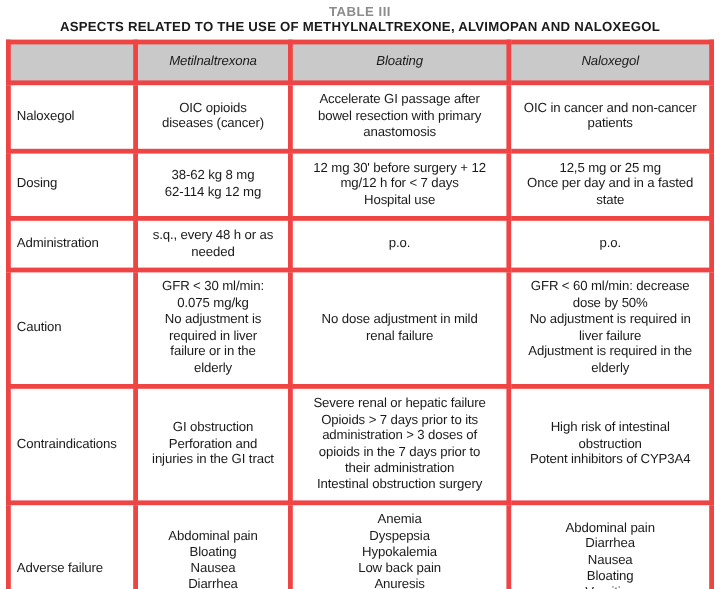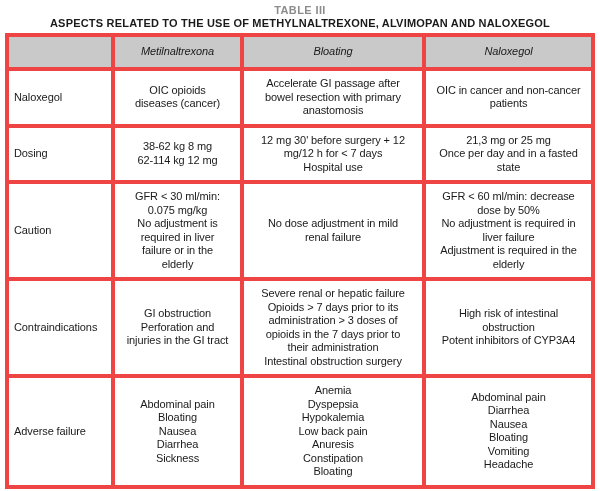--- a/index.html
+++ b/index.html
@@ -105,23 +105,30 @@
         <td class="cell">OIC in cancer and non-cancer
 patients</td>
       </tr>
       <tr>
         <td class="row-label">Dosing</td>
         <td class="cell">38-62 kg 8 mg
 62-114 kg 12 mg</td>
         <td class="cell">12 mg 30' before surgery + 12
 mg/12 h for &lt; 7 days
 Hospital use</td>
-        <td class="cell">21,3 mg or 25 mg
+        <td class="cell">12,5 mg or 25 mg
 Once per day and in a fasted
 state</td>
+      </tr>
+      <tr>
+        <td class="row-label">Administration</td>
+        <td class="cell">s.q., every 48 h or as
+needed</td>
+        <td class="cell">p.o.</td>
+        <td class="cell">p.o.</td>
       </tr>
       <tr>
         <td class="row-label">Caution</td>
         <td class="cell">GFR &lt; 30 ml/min:
 0.075 mg/kg
 No adjustment is
 required in liver
 failure or in the
 elderly</td>
         <td class="cell">No dose adjustment in mild

